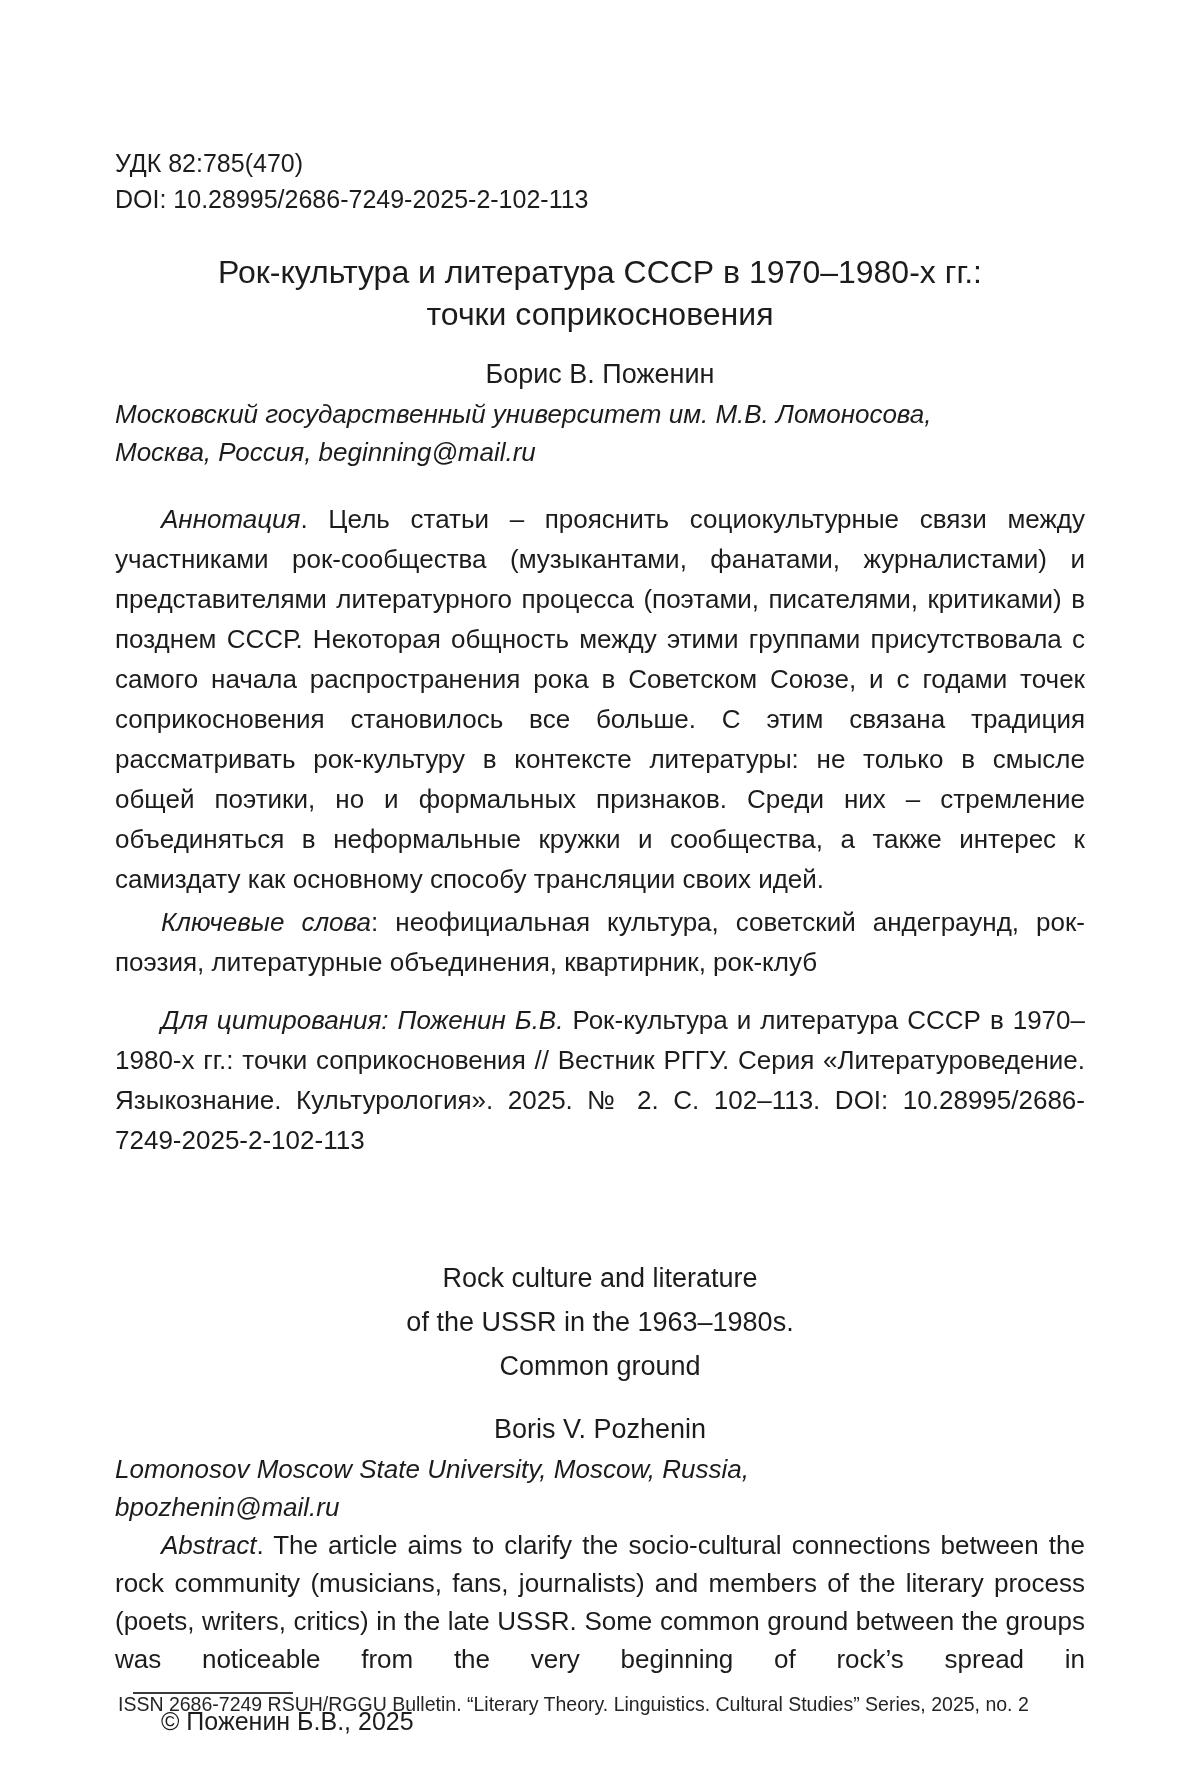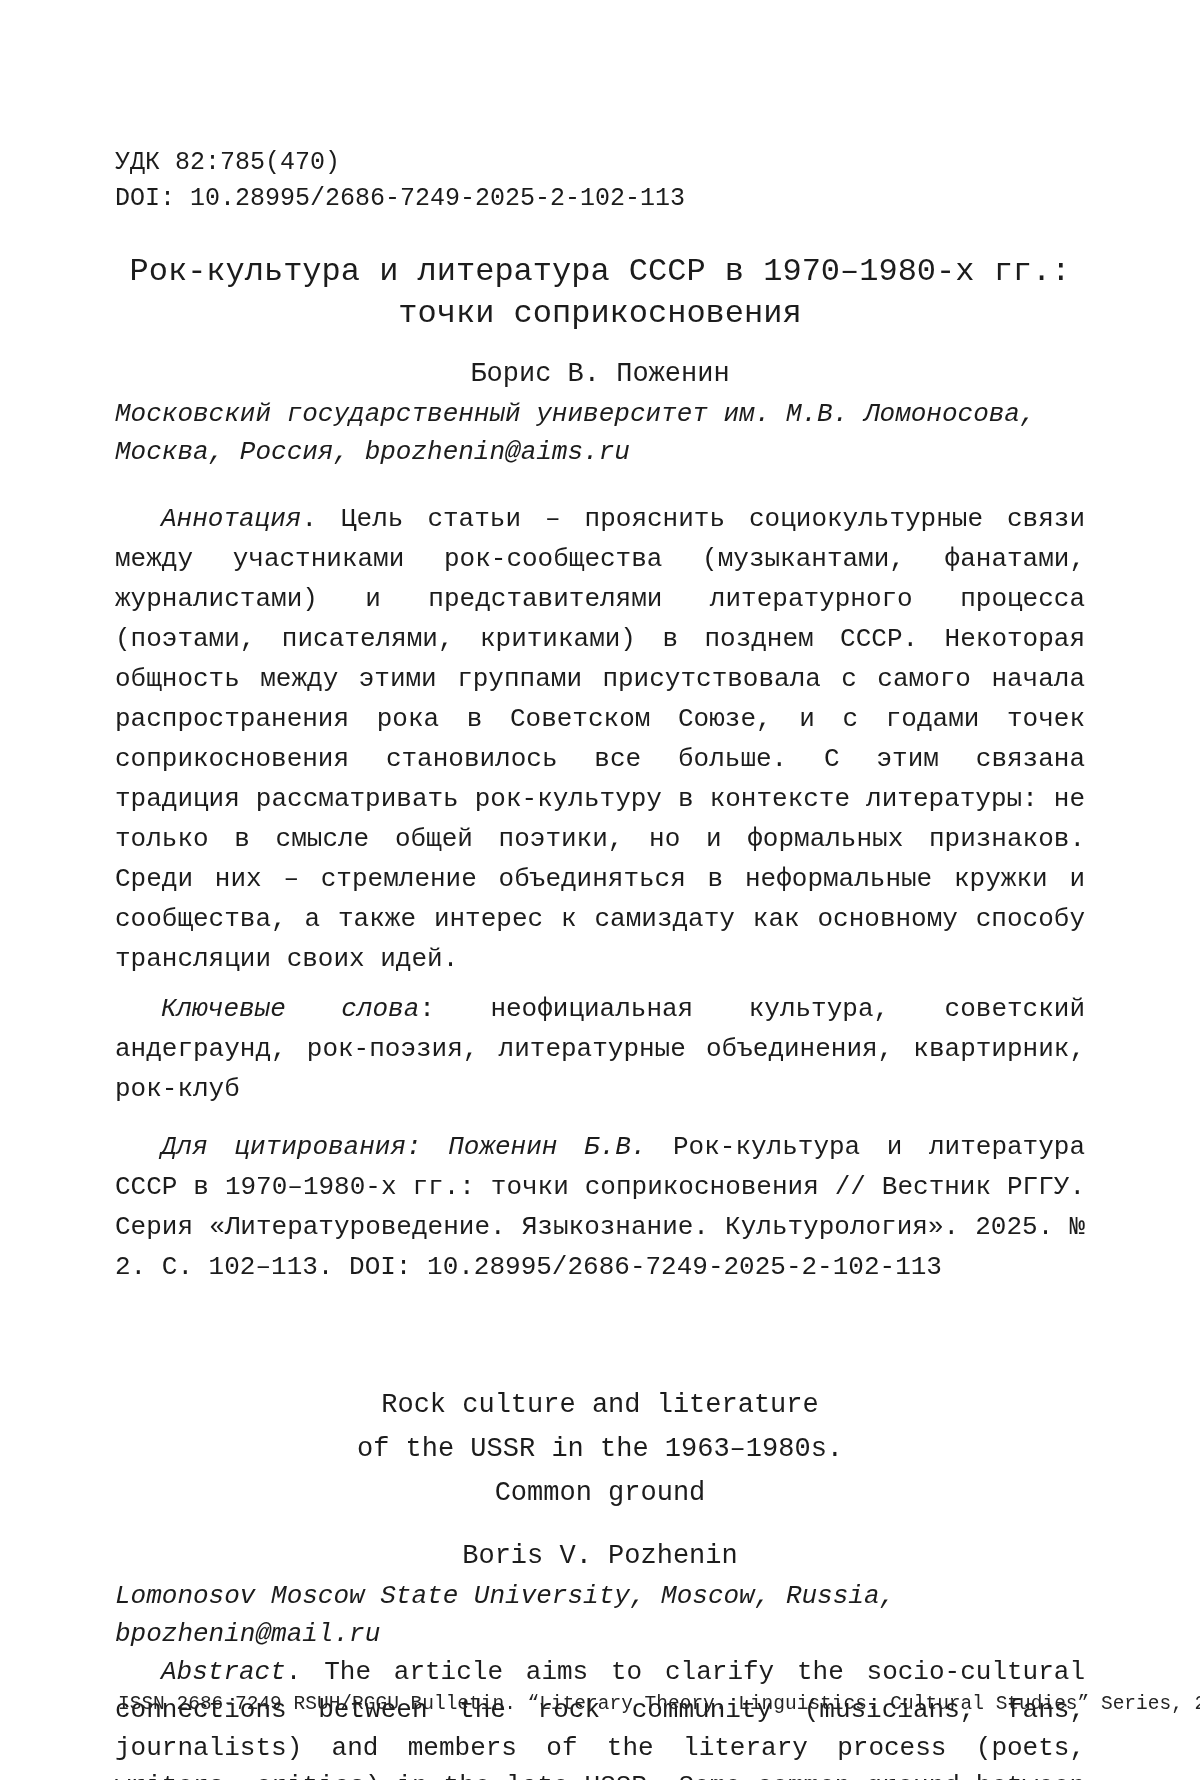--- a/index.html
+++ b/index.html
@@ -3,21 +3,21 @@
 <meta charset="utf-8">
 <style>
   html, body { margin: 0; padding: 0; background: #e8e8e8; }
   .page {
     position: relative;
     width: 1200px;
     height: 1780px;
     margin: 0 auto;
     background: #ffffff;
     color: #1c1c1c;
-    font-family: Liberation Mono, monospace;
+    font-family: Liberation Sans, sans-serif;
     overflow: hidden;
   }
   .content {
     margin: 0 115px;
   }
   .meta-block {
     padding-top: 145px;
     font-size: 25px;
     line-height: 36px;
     text-align: left;
@@ -43,21 +43,21 @@
     text-align: left;
   }
   .para {
     font-size: 26px;
     line-height: 40px;
     text-align: justify;
     text-indent: 46px;
     margin: 0;
   }
   .abstract-ru { margin-top: 28px; }
-  .keywords-ru { margin-top: 10px; }
+  .keywords-ru { margin-top: 3px; }
   .citation-ru { margin-top: 18px; }
   .title-en {
     margin-top: 96px;
     font-size: 27px;
     line-height: 44px;
     text-align: center;
     font-weight: normal;
   }
   .author-en { margin-top: 24px; }
   .abstract-en {
@@ -104,21 +104,21 @@
 
     <h1 class="title-ru">
       <span>Рок-культура и литература СССР в 1970–1980-х гг.:</span><br>
       <span>точки соприкосновения</span>
     </h1>
 
     <div class="author-name">Борис В. Поженин</div>
 
     <div class="affiliation">
       <span>Московский государственный университет им. М.В. Ломоносова,</span><br>
-      <span>Москва, Россия, bpozhenin@aims.ru</span>
+      <span>Москва, Россия, beginning@mail.ru</span>
     </div>
 
     <p class="para abstract-ru"><span class="italic">Аннотация</span><span>. Цель статьи – прояснить социокультурные связи между участниками рок-сообщества (музыкантами, фанатами, журналистами) и представителями литературного процесса (поэтами, писателями, критиками) в позднем СССР. Некоторая общность между этими группами присутствовала с самого начала распространения рока в Советском Союзе, и с годами точек соприкосновения становилось все больше. С этим связана традиция рассматривать рок-культуру в контексте литературы: не только в смысле общей поэтики, но и формальных признаков. Среди них – стремление объединяться в неформальные кружки и сообщества, а также интерес к самиздату как основному способу трансляции своих идей.</span></p>
 
     <p class="para keywords-ru"><span class="italic">Ключевые слова</span><span>: неофициальная культура, советский андеграунд, рок-поэзия, литературные объединения, квартирник, рок-клуб</span></p>
 
     <p class="para citation-ru"><span class="italic">Для цитирования: Поженин Б.В.</span><span> Рок-культура и литература СССР в 1970–1980-х гг.: точки соприкосновения // Вестник РГГУ. Серия «Литературоведение. Языкознание. Культурология». 2025. № 2. С. 102–113. DOI: 10.28995/2686-7249-2025-2-102-113</span></p>
 
     <h2 class="title-en">
       <span>Rock culture and literature</span><br>

